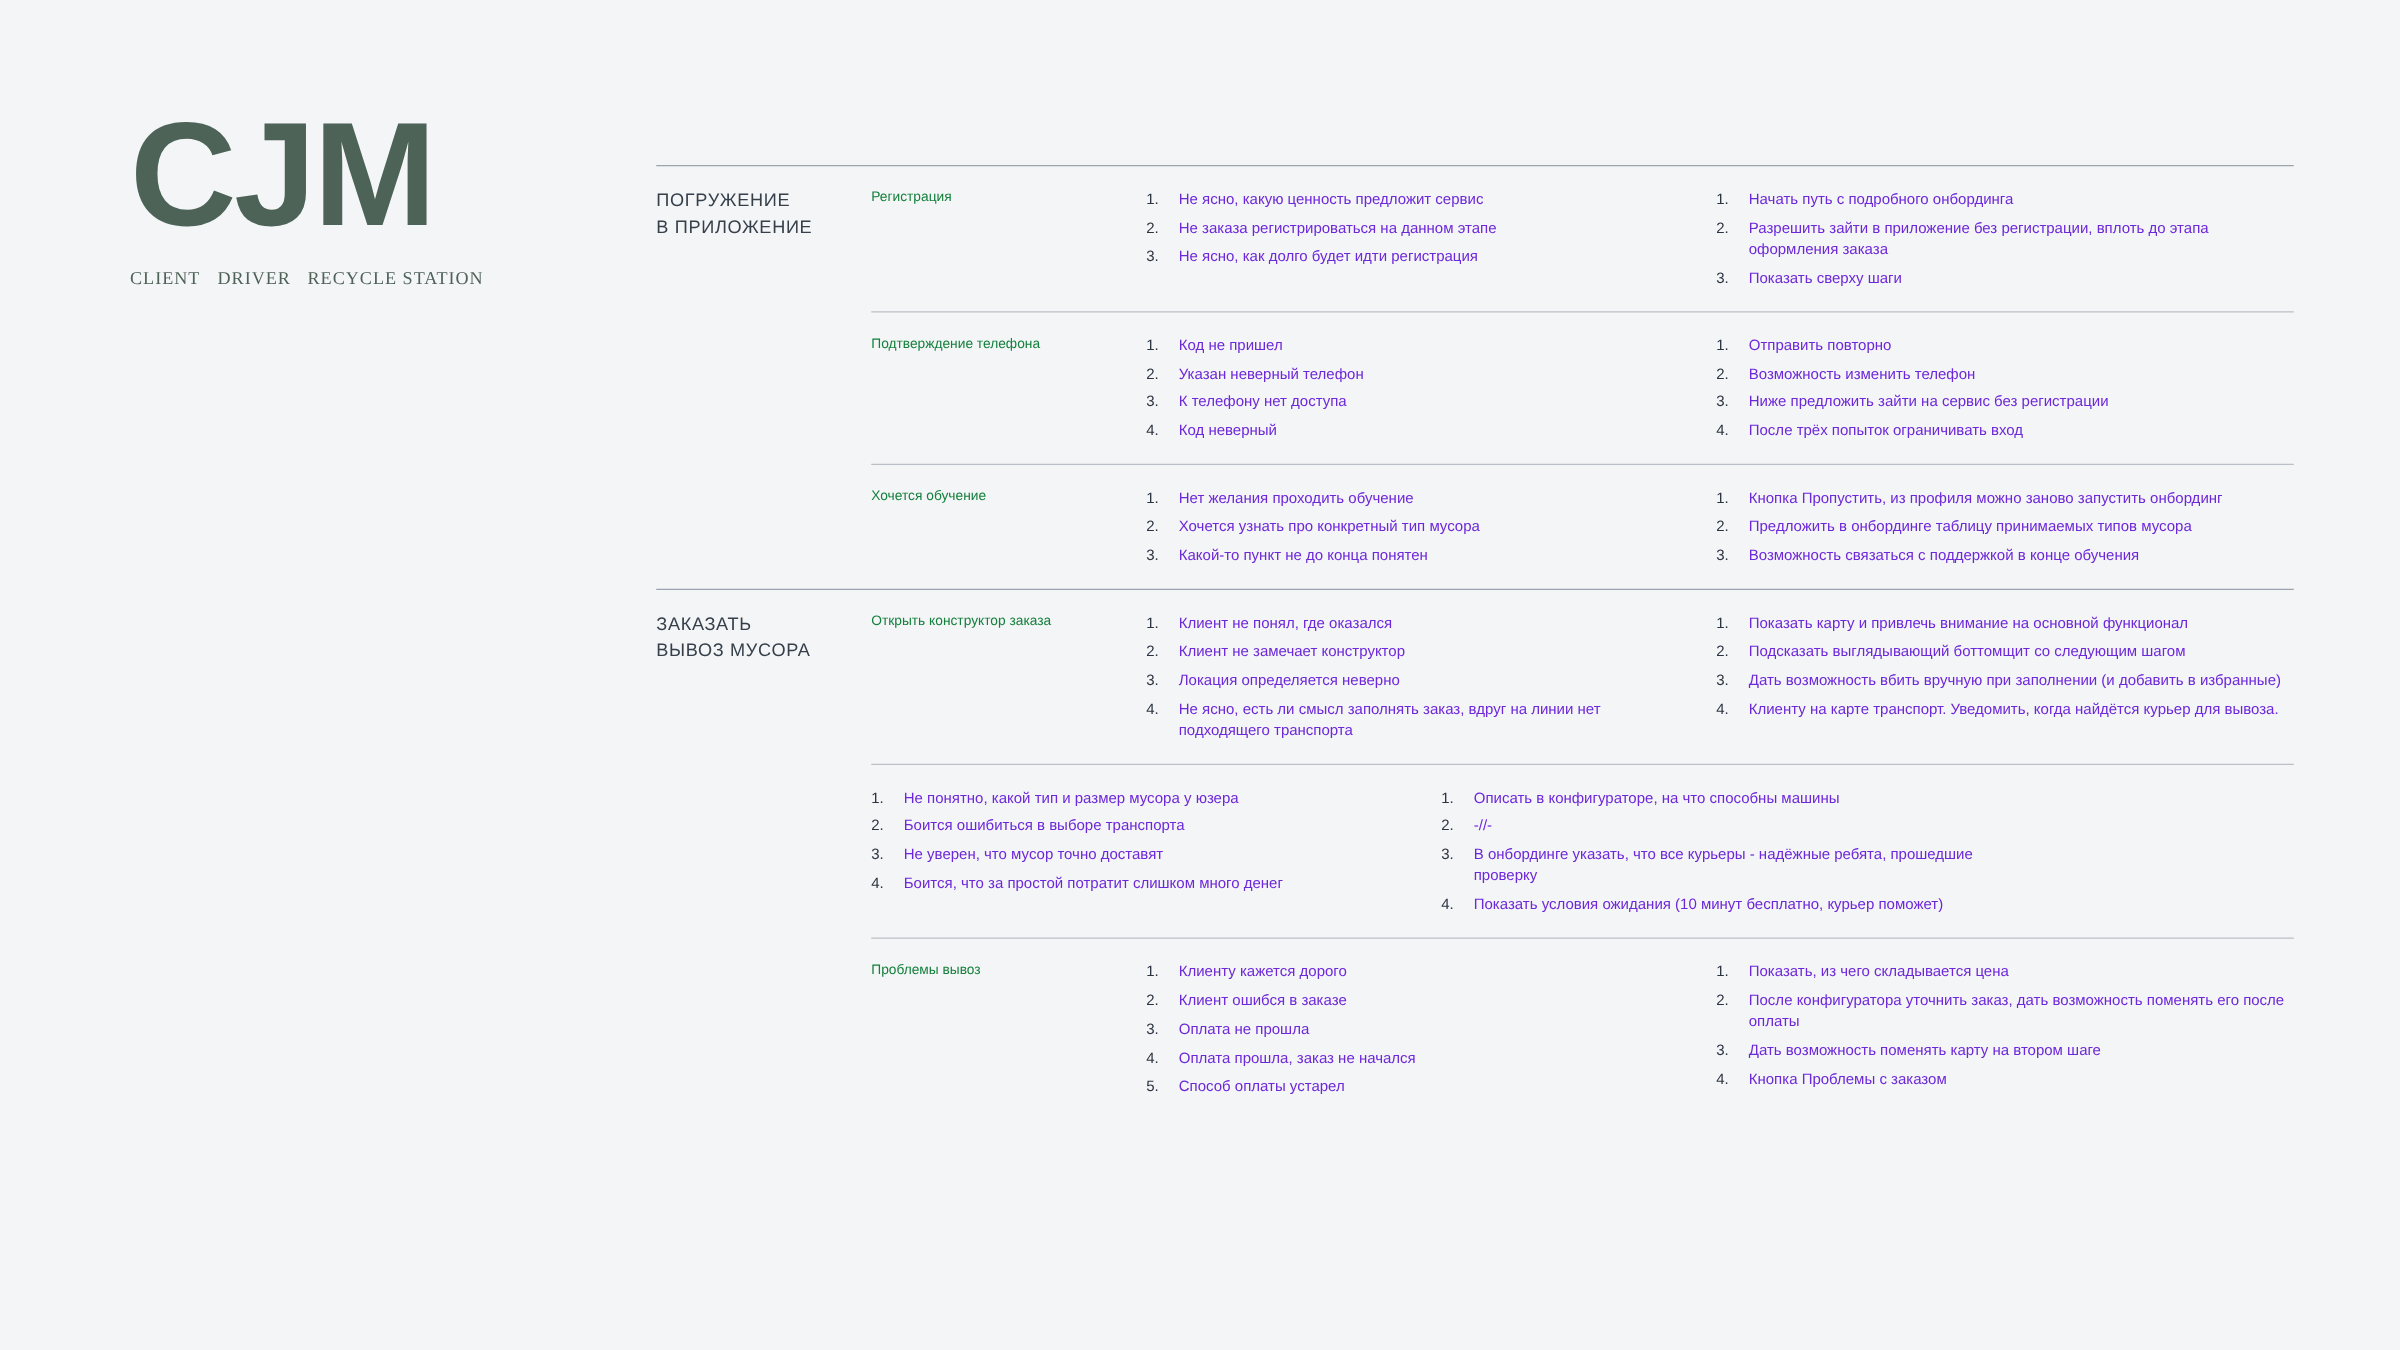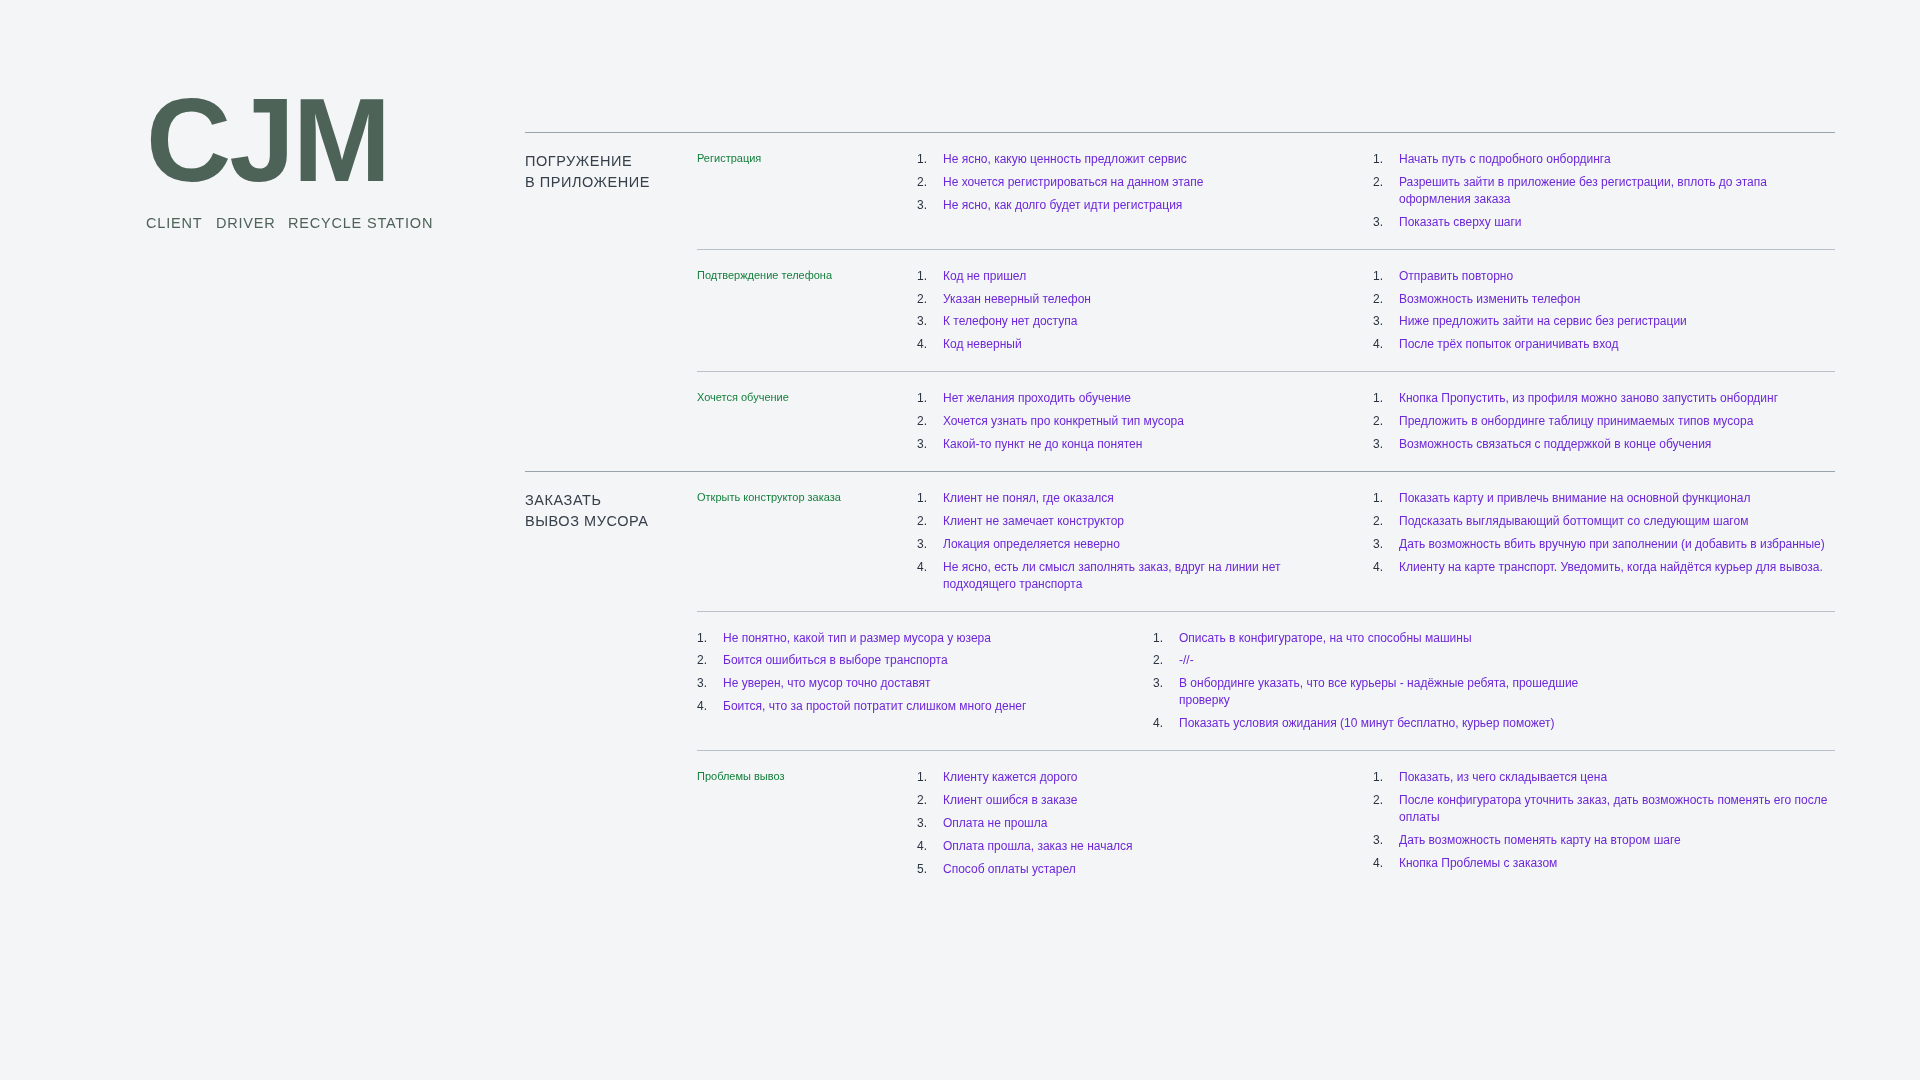--- a/index.html
+++ b/index.html
@@ -21,42 +21,41 @@
     height: 1080px;
     background: #f4f5f7;
   }
 
   
   .logo-block {
     position: absolute;
     left: 104px;
     top: 92px;
     width: 300px;
-    margin-left: 42px;
   }
   .logo-word {
     font-family: "Liberation Sans", sans-serif;
     font-size: 118px;
     line-height: 0.82;
     font-weight: bold;
     letter-spacing: -2px;
     color: #4d6358;
     margin: 0;
     white-space: nowrap;
   }
   .logo-sub {
     margin-top: 26px;
     display: flex;
     gap: 0;
     font-size: 14.5px;
     letter-spacing: 0.8px;
     color: #4f6258;
     white-space: nowrap;
   }
-  .logo-sub span { display: inline-block; }
+  .logo-sub span { display: inline-block; font-family: Liberation Serif, serif; }
   .logo-sub .s1 { width: 70px; }
   .logo-sub .s2 { width: 72px; }
   .logo-sub .s3 { width: auto; }
 
   
   .cjm {
     position: absolute;
     left: 525px;
     top: 105px;
     width: 1310px;
@@ -168,21 +167,21 @@
         <div class="col-stage">
           <div class="stage-title">ПОГРУЖЕНИЕ
 В ПРИЛОЖЕНИЕ</div>
         </div>
         <div class="col-step">
           <div class="step-title">Регистрация</div>
         </div>
         <div class="col-pains">
           <ol class="items">
             <li>Не ясно, какую ценность предложит сервис</li>
-            <li>Не хочется регистрироваться на данном этапе</li>
+            <li>Не заказа регистрироваться на данном этапе</li>
             <li>Не ясно, как долго будет идти регистрация</li>
           </ol>
         </div>
         <div class="col-ideas">
           <ol class="items">
             <li>Начать путь с подробного онбординга</li>
             <li>Разрешить зайти в приложение без регистрации, вплоть до этапа оформления заказа</li>
             <li>Показать сверху шаги</li>
           </ol>
         </div>

